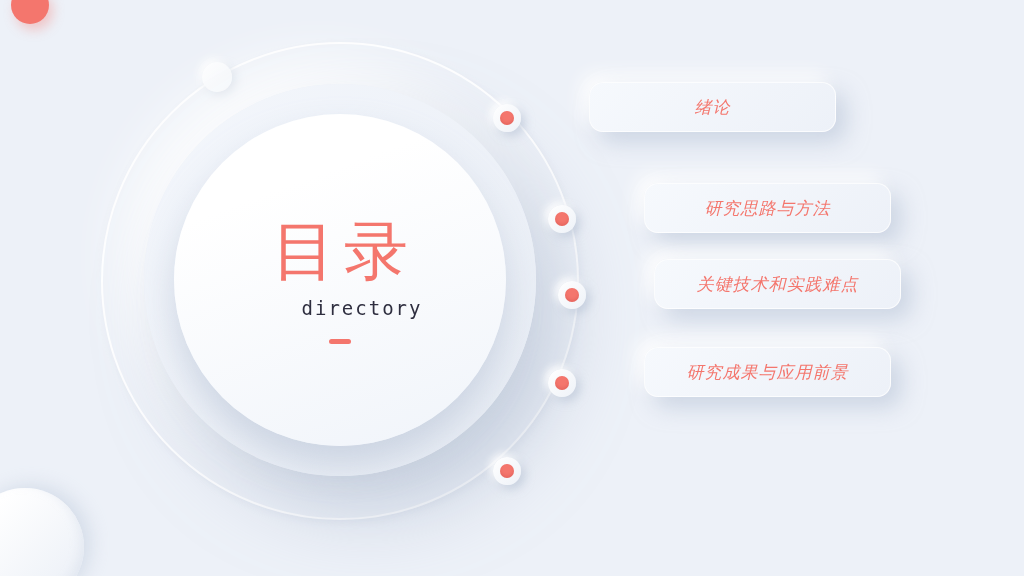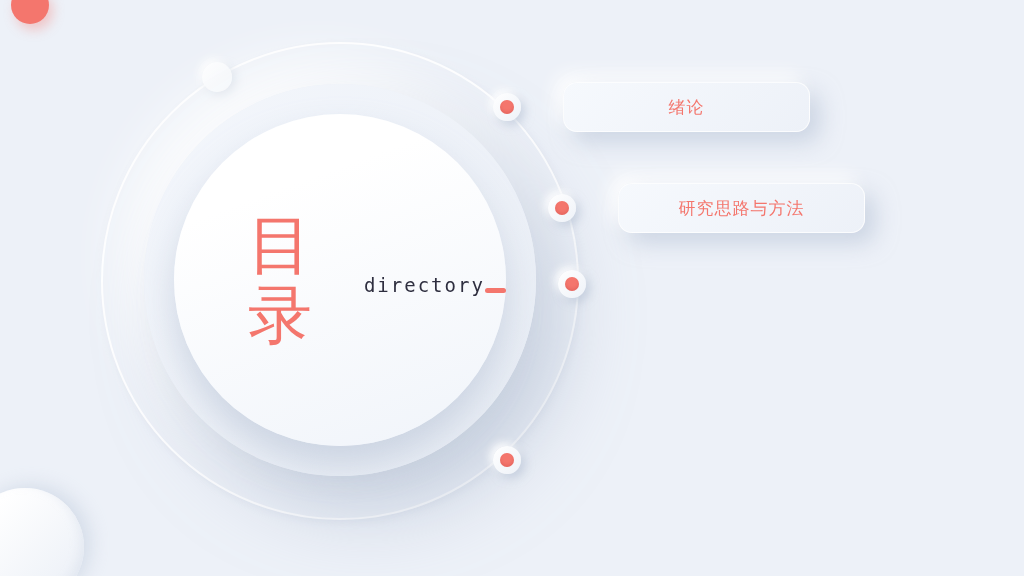--- a/index.html
+++ b/index.html
@@ -66,21 +66,21 @@
     border-radius:50%;
     background:linear-gradient(135deg,#f4f7fc 0%,#e7ecf4 100%);
     box-shadow:28px 36px 70px rgba(163,177,199,0.5), -22px -22px 55px rgba(255,255,255,0.95);
     display:flex;align-items:center;justify-content:center;
   }
   .plate-inner{
     width:332px;height:332px;
     border-radius:50%;
     background:linear-gradient(160deg,#ffffff 25%,#f0f4fa 100%);
     box-shadow:0 20px 35px rgba(166,180,202,0.45);
-    display:flex;flex-direction:row;align-items:center;justify-content:center;text-align:right;
+    display:flex;flex-direction:column;align-items:center;justify-content:center;text-align:right;
   }
   .title{
     font-size:64px;
     font-weight:500;
     color:var(--accent);
     letter-spacing:8px;
     text-indent:8px;
     line-height:1.1;
   }
   .subtitle{
@@ -96,22 +96,23 @@
     width:22px;height:5px;
     border-radius:3px;
     background:var(--accent);
   }
 
   
   .toc-item{
     position:absolute;
     height:50px;
     display:flex;
-    align-items:center;
-    gap:42px;
+    align-items:flex-end;
+    gap:68px;
+    font-style:italic;
   }
   .item-1{left:493px;top:82px;}
   .item-2{left:548px;top:183px;}
   .item-3{left:558px;top:259px;}
   .item-4{left:548px;top:347px;}
   .item-5{left:493px;top:435px;}
 
   .dot{
     width:28px;height:28px;
     border-radius:50%;
@@ -175,22 +176,33 @@
     </div>
     <div class="card">
       <span class="card-label">研究思路与方法</span>
     </div>
   </div>
 
   <div class="toc-item item-3">
     <div class="dot">
       <span class="dot-core"></span>
     </div>
-  </div>
-
+    <div class="card">
+      <span class="card-label">关键技术和实践难点</span>
+    </div>
+  </div>
+
+  <div class="toc-item item-4">
+    <div class="dot">
+      <span class="dot-core"></span>
+    </div>
+    <div class="card">
+      <span class="card-label">研究成果与应用前景</span>
+    </div>
+  </div>
 
   <div class="toc-item item-5">
     <div class="dot">
       <span class="dot-core"></span>
     </div>
   </div>
 
 </div>
 
 </body></html>

